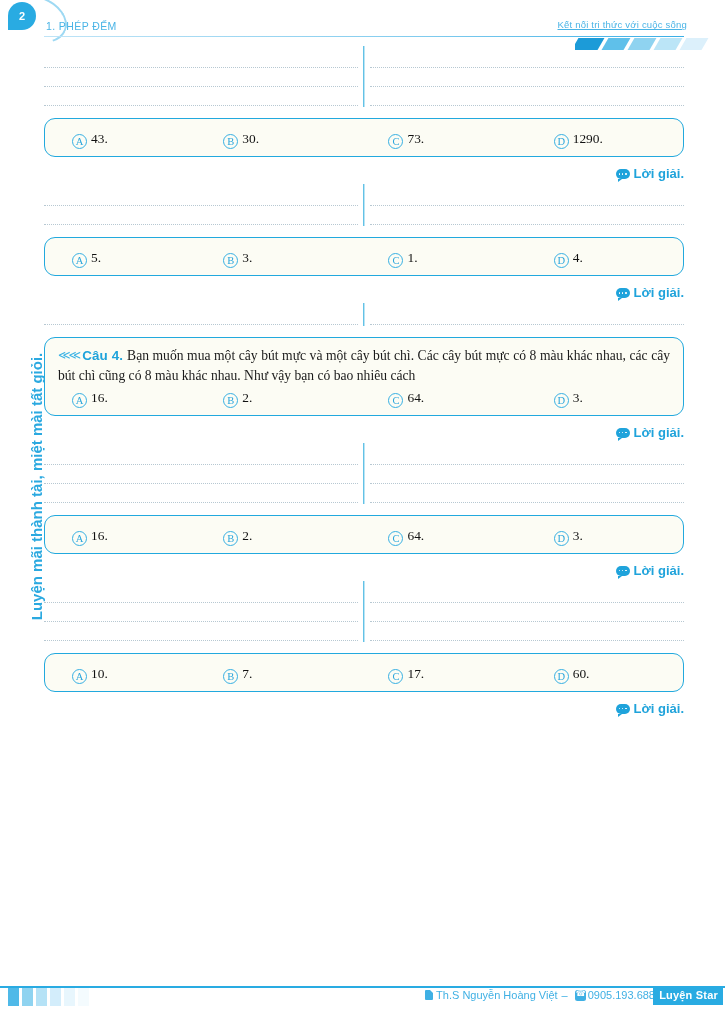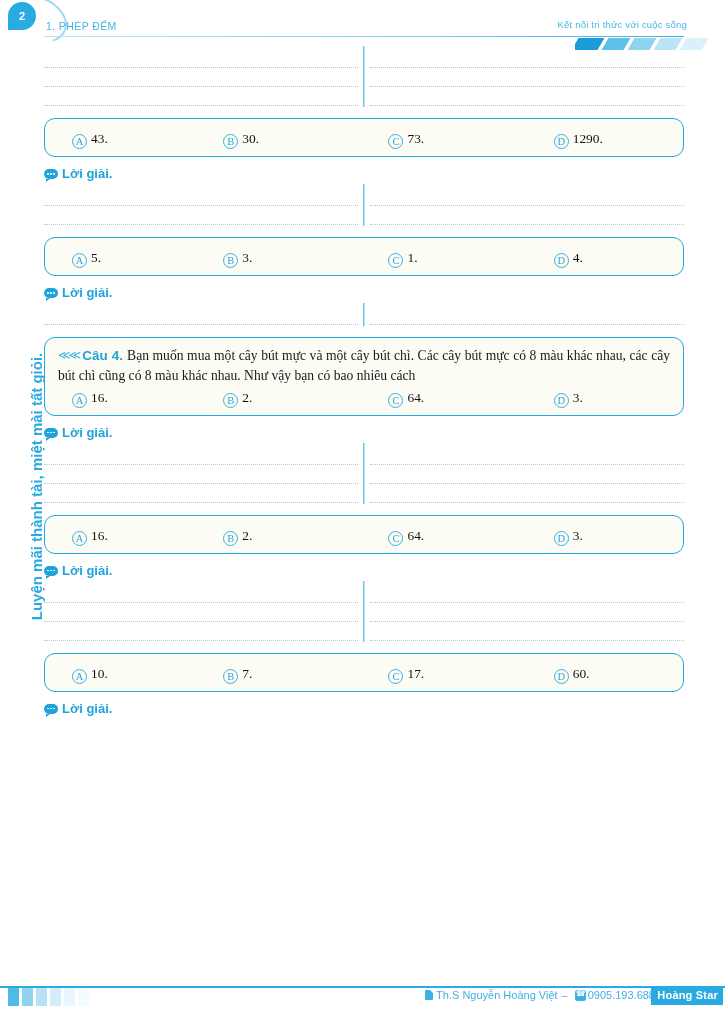--- a/index.html
+++ b/index.html
@@ -26,21 +26,21 @@
     transform:rotate(20deg);
   }
   .chapter-title {
     position:absolute; left:46px; top:20px;
     font-family:"Liberation Sans",sans-serif; font-size:10.5px;
     color:#4AB4E6; letter-spacing:.4px;
   }
   .book-motto {
     position:absolute; right:38px; top:19px;
     font-family:"Liberation Sans",sans-serif; font-size:9.5px;
-    color:#4AB4E6; letter-spacing:.2px;
+    color:#4AB4E6; letter-spacing:.2px;text-decoration:underline;
   }
   .header-rule {
     position:absolute; left:44px; top:36px; width:640px; height:1.4px;
     background:linear-gradient(to right,#BFE4F7,#7FCBEE 60%,#39AEE6);
   }
   .stripes { position:absolute; right:10px; top:38px; width:140px; height:12px; overflow:hidden; }
   .stripes i { position:absolute; top:0; height:12px; transform:skewX(-30deg); display:block; }
 
   
   .side-motto {
@@ -85,21 +85,21 @@
   .opt { flex:1; font-size:13.4px; color:#111; display:flex; align-items:baseline; }
   .opt .mk {
     display:inline-flex; align-items:center; justify-content:center;
     width:15px; height:15px; border:1.2px solid #37B0E3; border-radius:50%;
     color:#2AA5DC; font-size:10.5px; font-family:"Liberation Serif",serif;
     margin-right:4px; flex:0 0 auto; position:relative; top:2px;
   }
 
   
   .loigiai {
-    text-align:left; margin:9px 0 1px 0;
+    text-align:right; margin:9px 0 1px 0;
     font-family:"Liberation Sans",sans-serif; font-weight:bold;
     font-size:13px; color:#1FA3DB;
   }
   .bubble {
     display:inline-block; width:14px; height:10px; background:#1FA3DB;
     border-radius:6px; position:relative; margin-right:4px; vertical-align:-1px;
   }
   .bubble:after {
     content:""; position:absolute; left:2px; bottom:-3px;
     border-left:4px solid #1FA3DB; border-bottom:3px solid transparent;
@@ -330,16 +330,16 @@
         <i style="background: rgb(79, 185, 232); left: 0px;"></i>
         <i style="background: rgb(143, 211, 240); left: 14px;"></i>
         <i style="background: rgb(181, 226, 246); left: 28px;"></i>
         <i style="background: rgb(211, 237, 251); left: 42px;"></i>
         <i style="background: rgb(232, 246, 253); left: 56px;"></i>
         <i style="background: rgb(244, 251, 254); left: 70px;"></i>
       </div>
     <div class="fcredit">
       <span class="doc-icon"></span><span>Th.S Nguyễn Hoàng Việt</span><span style="margin:0 4px;">–</span><span class="phone-icon"></span><span>0905.193.688</span>
     </div>
-    <div class="fbrand">Hoàng Star</div>
+    <div class="fbrand">Luyện Star</div>
   </div>
 
 </div>
 
 </body></html>

